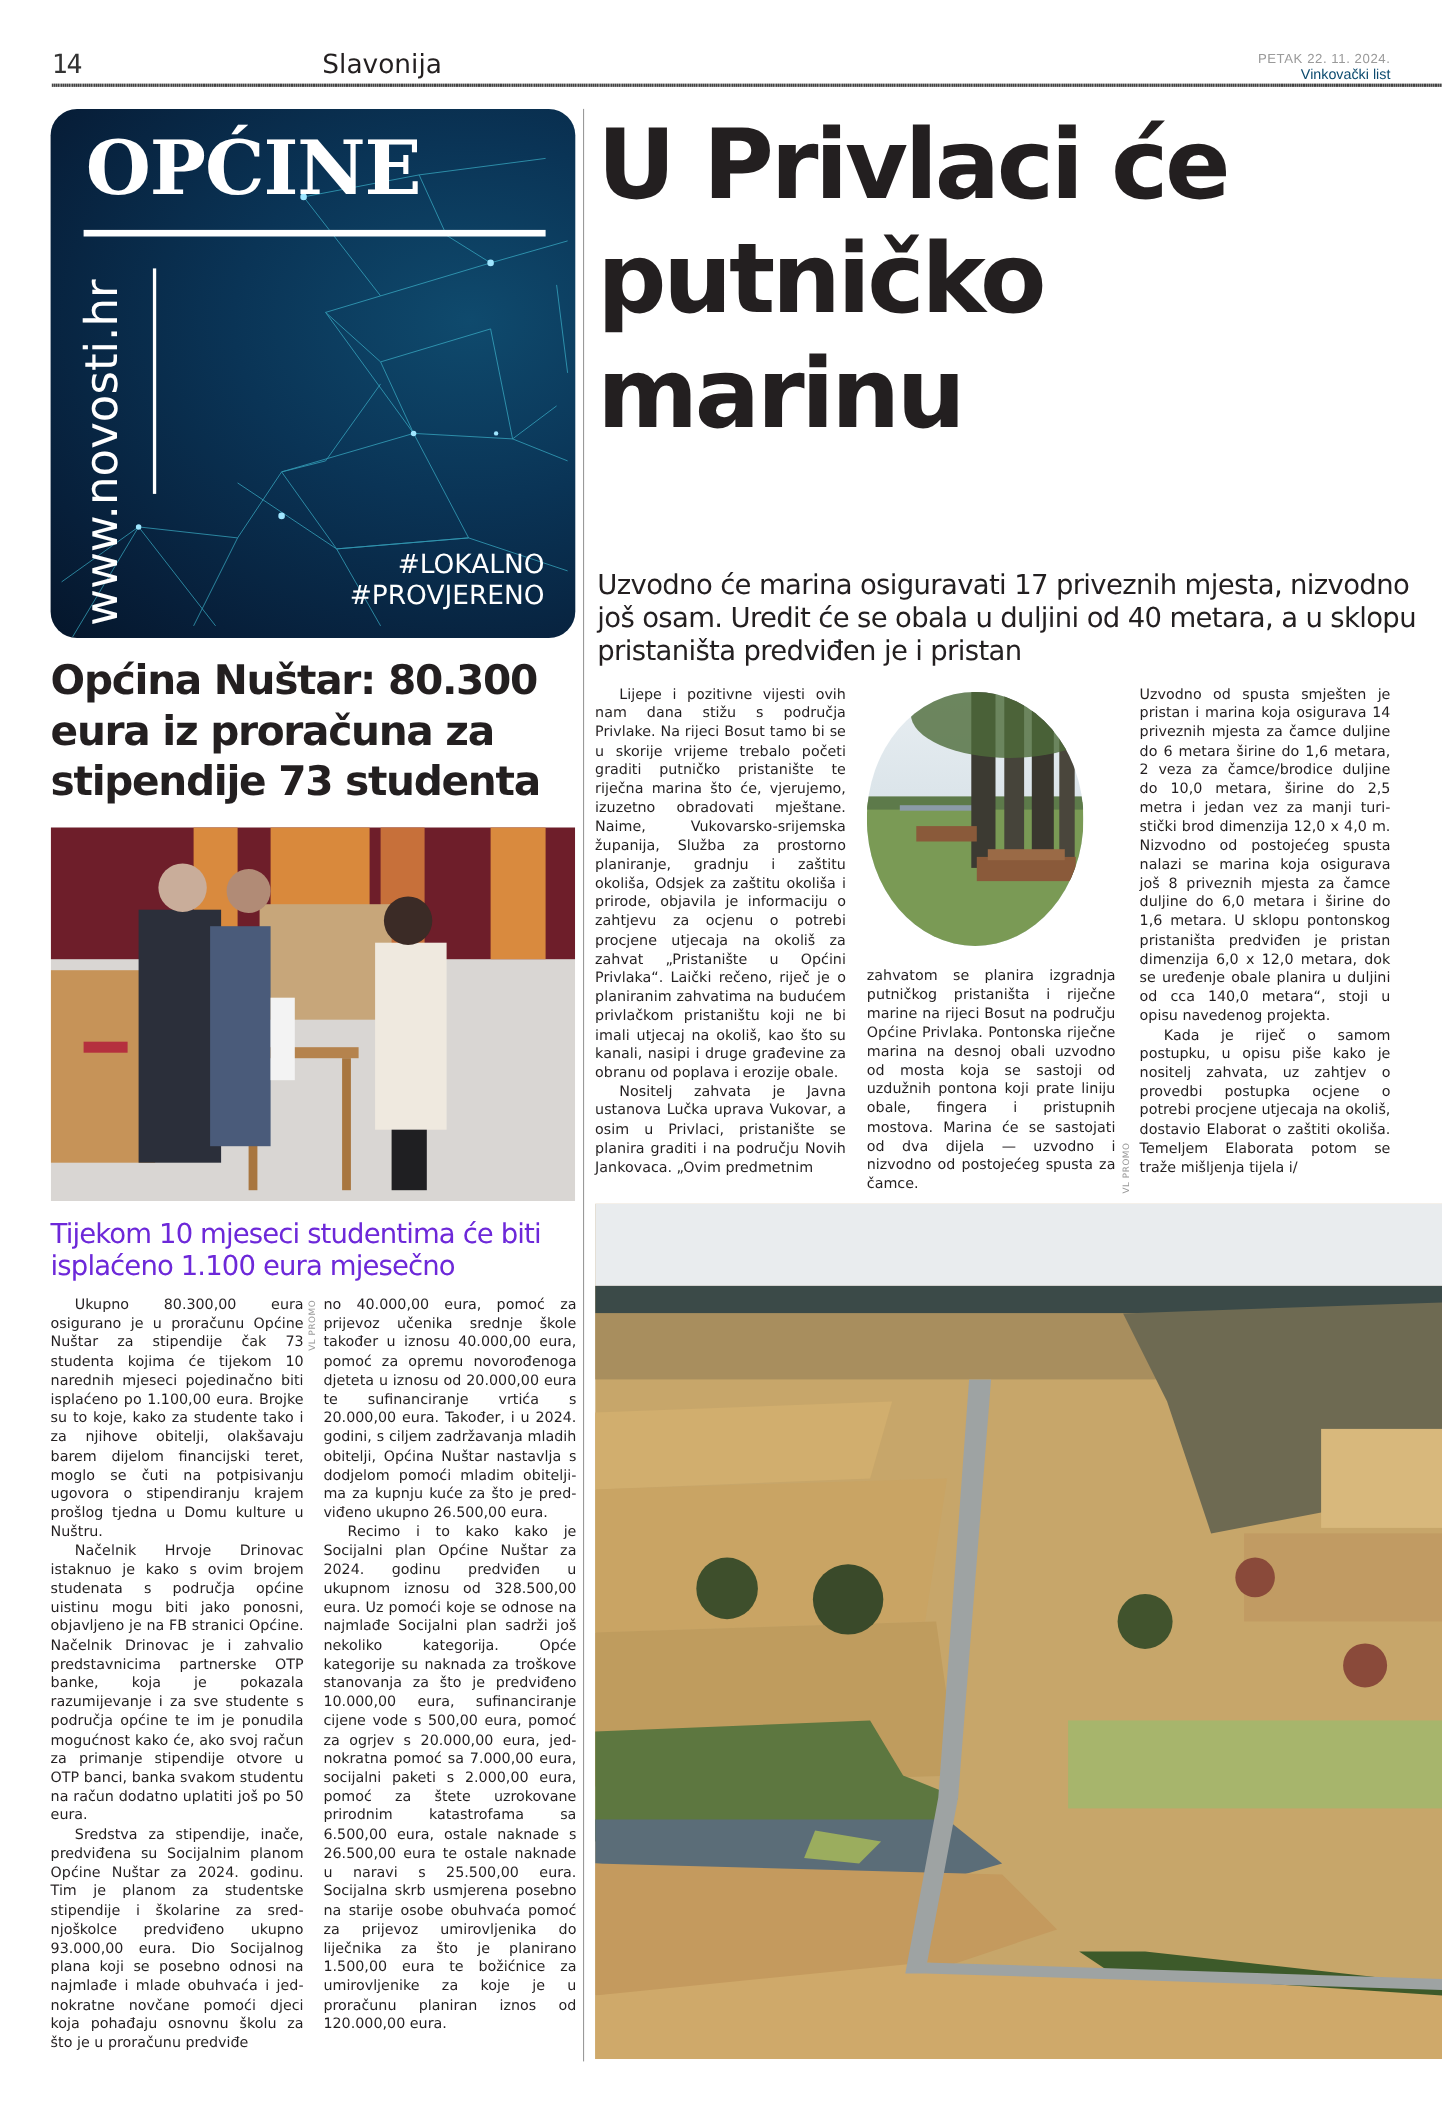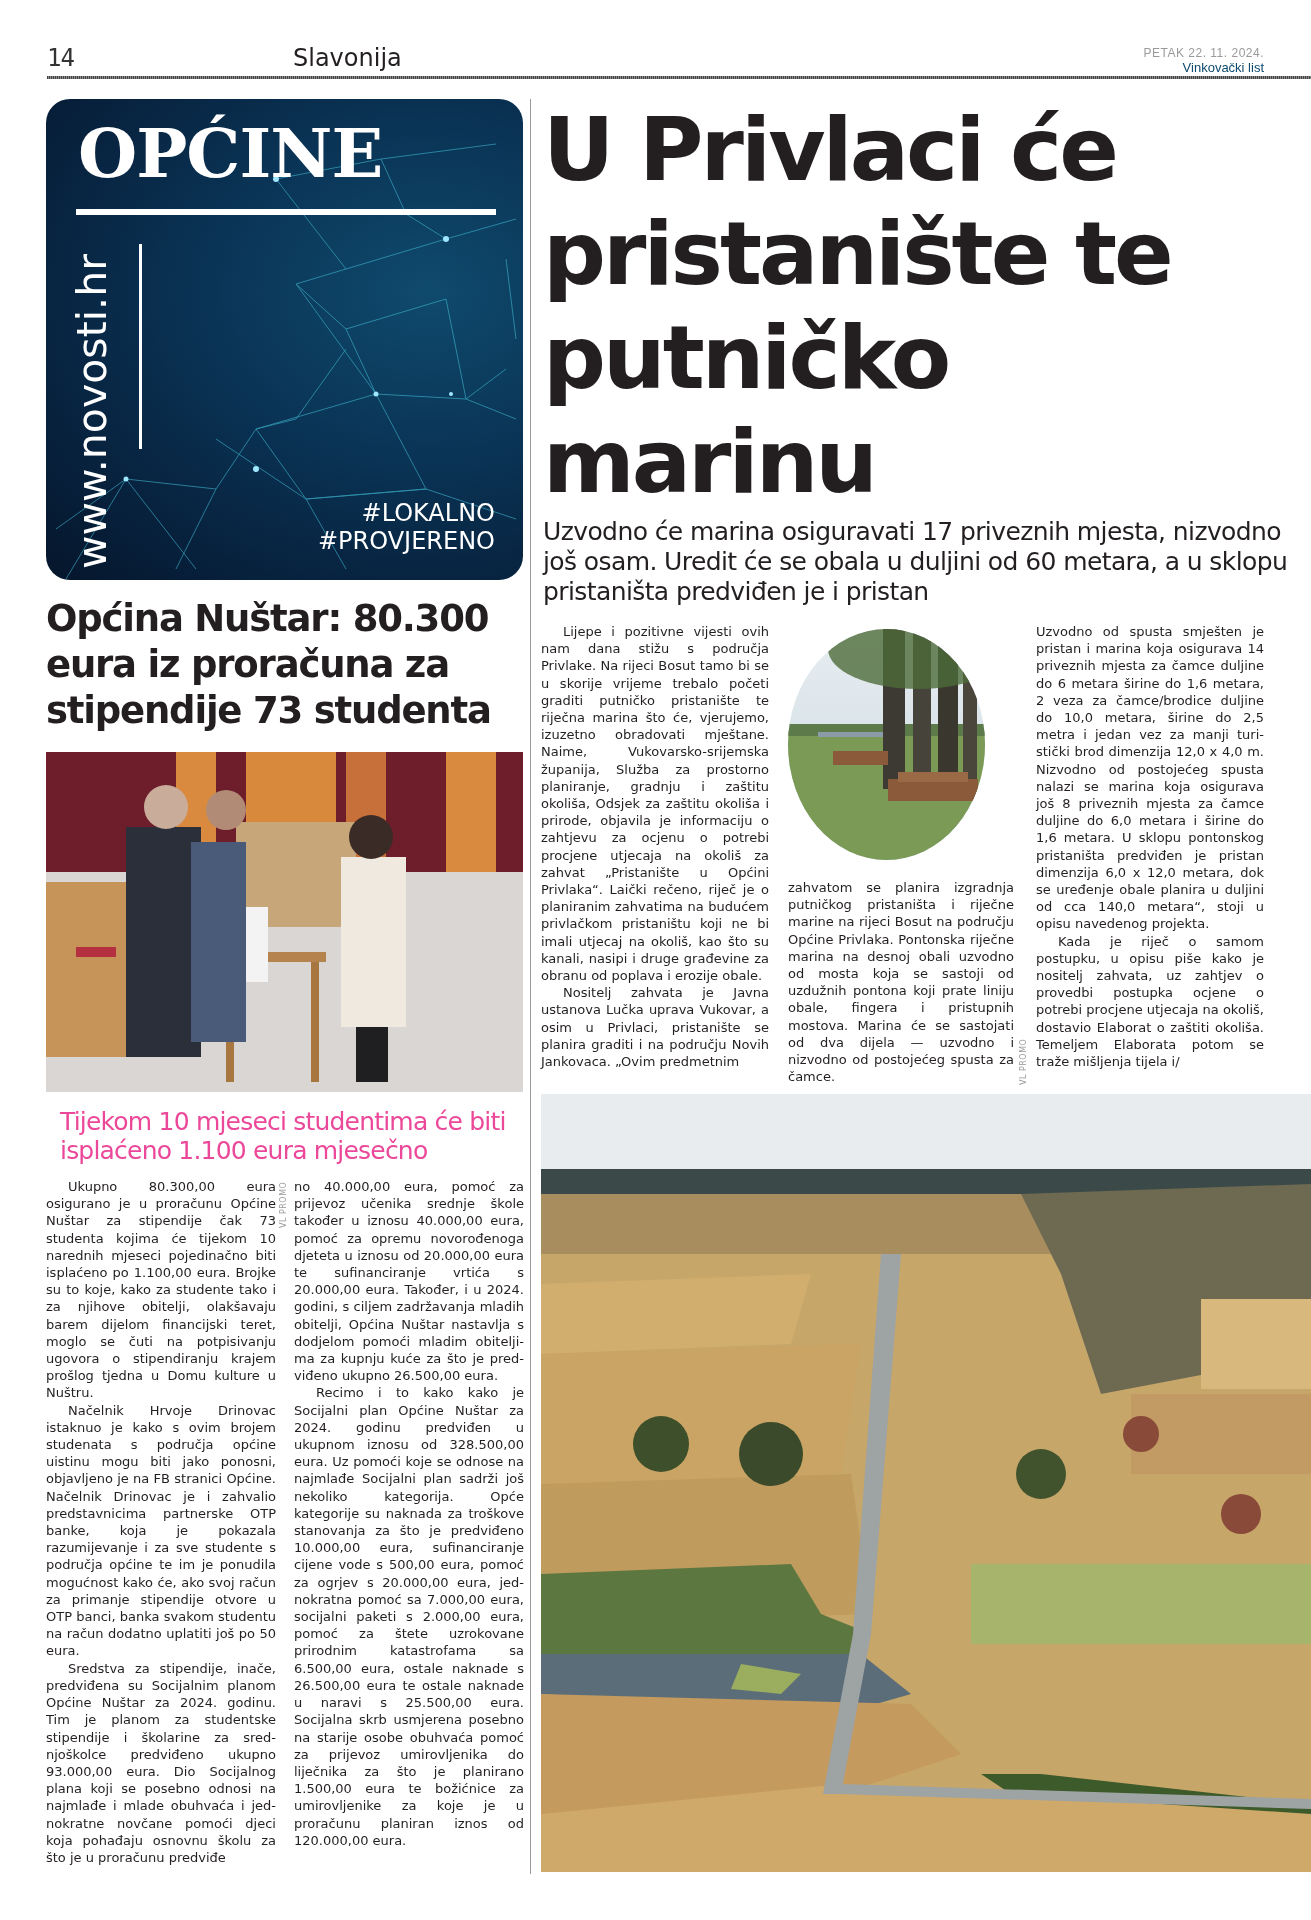--- a/index.html
+++ b/index.html
@@ -45,21 +45,21 @@
   .circle-photo { position: absolute; left: 788px; top: 629px; width: 197px; height: 231px; border-radius: 50%; overflow: hidden; }
 
   .promo { position: absolute; font-family: "DejaVu Sans", sans-serif; font-size: 8px; color: #999; transform: rotate(-90deg); transform-origin: 0 0; letter-spacing: 0.5px; white-space: nowrap; }
 
   
   .aerial { position: absolute; left: 541px; top: 1094px; width: 770px; height: 778px; overflow: hidden; }
 
   
   .left-title { position: absolute; left: 46px; top: 596px; width: 480px; font-family: "DejaVu Sans", sans-serif; font-weight: bold; font-size: 37px; line-height: 46px; color: #231f20; letter-spacing: -1.2px; }
   .left-photo { position: absolute; left: 46px; top: 752px; width: 477px; height: 340px; overflow: hidden; }
-  .left-sub { position: absolute; left: 46px; top: 1107px; width: 480px; font-family: "DejaVu Sans", sans-serif; font-size: 25px; line-height: 29px; color: #ec4899; letter-spacing: -0.8px; margin-left: 14px; }
+  .left-sub { position: absolute; left: 46px; top: 1107px; width: 480px; font-family: "DejaVu Sans", sans-serif; font-size: 25px; line-height: 29px; color: #6d28d9; letter-spacing: -0.8px; }
   .l-col1 { left: 46px; top: 1178px; width: 230px; }
   .l-col2 { left: 294px; top: 1178px; width: 230px; }
 </style>
 </head>
 <body>
 
 <div class="hdr-page">14</div>
 <div class="hdr-section">Slavonija</div>
 <div class="hdr-date">PETAK 22. 11. 2024.</div>
 <div class="hdr-paper">Vinkovački list</div>
@@ -101,24 +101,23 @@
   <div class="ad-url">www.novosti.hr</div>
   <div class="ad-vline"></div>
   <div class="ad-tag ad-tag1">#LOKALNO</div>
   <div class="ad-tag ad-tag2">#PROVJERENO</div>
 </div>
 
 <div class="vdivider"></div>
 
 <h1 class="main-title">
   <div>U Privlaci će</div>
-  <div>pristanište te</div>
   <div>putničko marinu</div>
 </h1>
-<div class="main-sub">Uzvodno će marina osiguravati 17 priveznih mjesta, nizvodno još osam. Uredit će se obala u duljini od 60 metara, a u sklopu pristaništa predviđen je i pristan</div>
+<div class="main-sub">Uzvodno će marina osiguravati 17 priveznih mjesta, nizvodno još osam. Uredit će se obala u duljini od 40 metara, a u sklopu pristaništa predviđen je i pristan</div>
 
 <div class="col r-col1 body">
   <p>Lijepe i pozitivne vijesti ovih nam dana stižu s područja Privlake. Na rijeci Bosut tamo bi se u skorije vrijeme trebalo početi graditi putničko prista­nište te riječna marina što će, vjerujemo, izuzetno obradova­ti mještane. Naime, Vukovar­sko-srijemska županija, Služba za prostorno planiranje, gradnju i zaštitu okoliša, Odsjek za zaštitu okoliša i prirode, objavila je infor­maciju o zahtjevu za ocjenu o potrebi procjene utjecaja na okoliš za zahvat „Pristanište u Općini Privlaka“. Laički rečeno, riječ je o planiranim zahvatima na budućem privlačkom pristaništu koji ne bi imali utjecaj na okoliš, kao što su kanali, nasipi i druge građevine za obranu od poplava i erozije obale.</p>
   <p>Nositelj zahvata je Javna ustanova Lučka uprava Vukovar, a osim u Privlaci, pristanište se planira graditi i na području Novih Jankovaca. „Ovim predmetnim</p>
 </div>
 
 <div class="circle-photo">
   <svg width="197" height="231" viewBox="0 0 197 231">
     <defs>
       <linearGradient id="sky" x1="0" y1="0" x2="0" y2="1">

